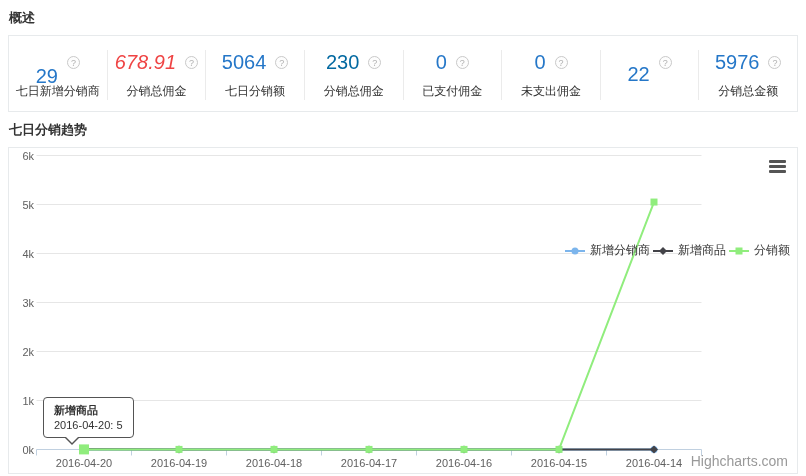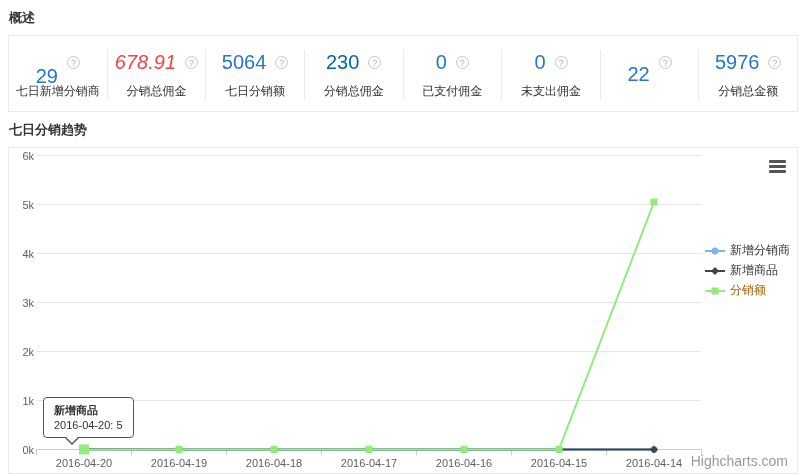--- a/index.html
+++ b/index.html
@@ -17,21 +17,21 @@
   .help-icon { display:inline-block; width:13px; height:13px; line-height:12px;
                border-radius:50%; border:1px solid #c9c9c9; color:#b0b0b0;
                font-size:9px; text-align:center; cursor:pointer; background:#fdfdfd; }
   .stat-label { margin-top:9px; font-size:12px; color:#333; }
   
   .chart-wrap { position:relative; margin:0 8px; border:1px solid #e7eaec;
                 height:327px; background:#fff; }
   .burger { position:absolute; top:12px; right:11px; width:17px; height:13px;
             display:flex; flex-direction:column; justify-content:space-between; cursor:pointer; }
   .burger span { height:3px; background:#555; border-radius:1px; }
-  .legend { position:absolute; right:7px; top:94px; display:flex; flex-direction:column;
+  .legend { position:absolute; right:7px; top:94px; display:flex; flex-direction:row;
             gap:3px; font-size:12px; color:#333; }
   .legend-item { display:flex; align-items:center; gap:5px; cursor:pointer; white-space:nowrap; }
   .chart-tooltip { position:absolute; left:34px; top:249px; z-index:5;
                    background:rgba(255,255,255,.97); border:1px solid #545454;
                    border-radius:4px; padding:5px 10px 6px; font-size:11px; color:#333;
                    pointer-events:none; white-space:nowrap; }
   .chart-tooltip .t-title { font-weight:bold; margin-bottom:1px; }
   .chart-tooltip::before { content:""; position:absolute; left:20px; bottom:-8px;
                    border:8px solid transparent; border-top:8px solid #545454; border-bottom:0; }
   .chart-tooltip::after { content:""; position:absolute; left:21px; bottom:-6px;
@@ -195,21 +195,21 @@
             <line x1="0" x2="20" y1="6" y2="6" stroke="#434348" stroke-width="2"></line>
             <path d="M10 2 L14 6 L10 10 L6 6 Z" fill="#434348"></path>
           </svg>
           <span style="color: rgb(51, 51, 51);">新增商品</span>
         </div>
         <div class="legend-item">
           <svg width="20" height="12">
             <line x1="0" x2="20" y1="6" y2="6" stroke="#90ed7d" stroke-width="2"></line>
             <rect x="6.5" y="2.5" width="7" height="7" fill="#90ed7d"></rect>
           </svg>
-          <span style="color: #a16207;">分销额</span>
+          <span style="color: #404040;">分销额</span>
         </div>
       </div>
 
     <div class="chart-tooltip">
       <div class="t-title">新增商品</div>
       <div>2016-04-20: 5</div>
     </div>
 
     <div class="credits">Highcharts.com</div>
   </div>

